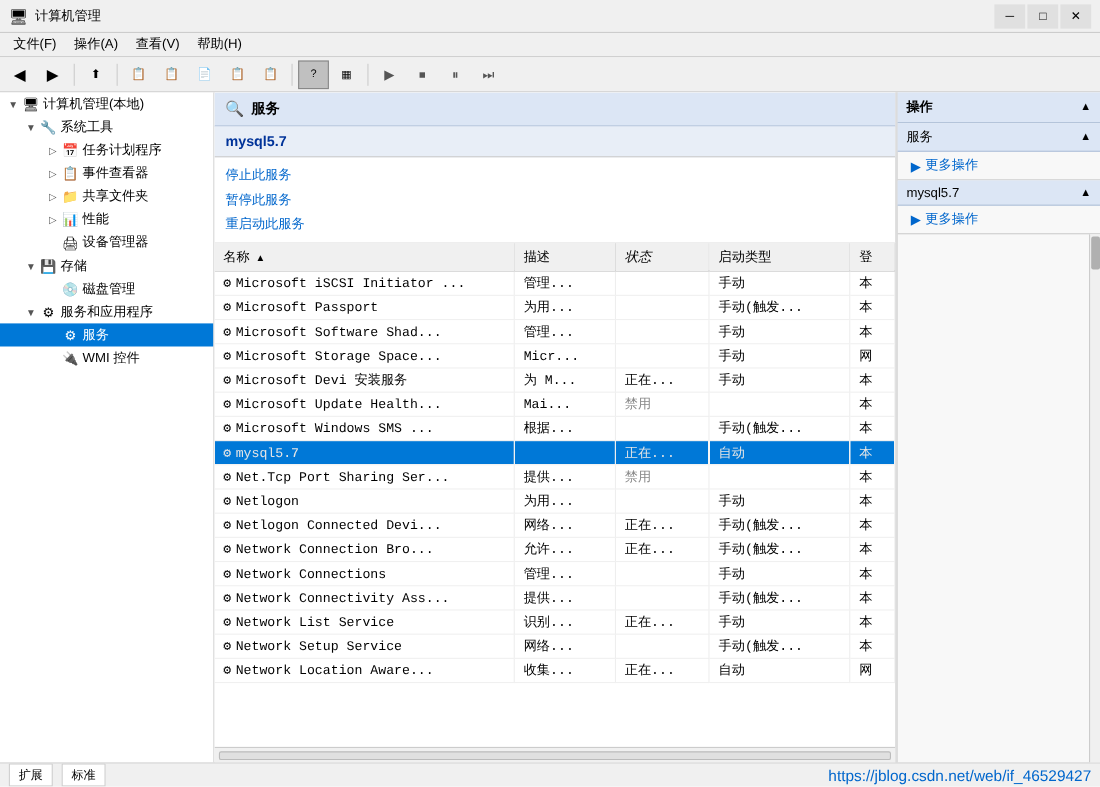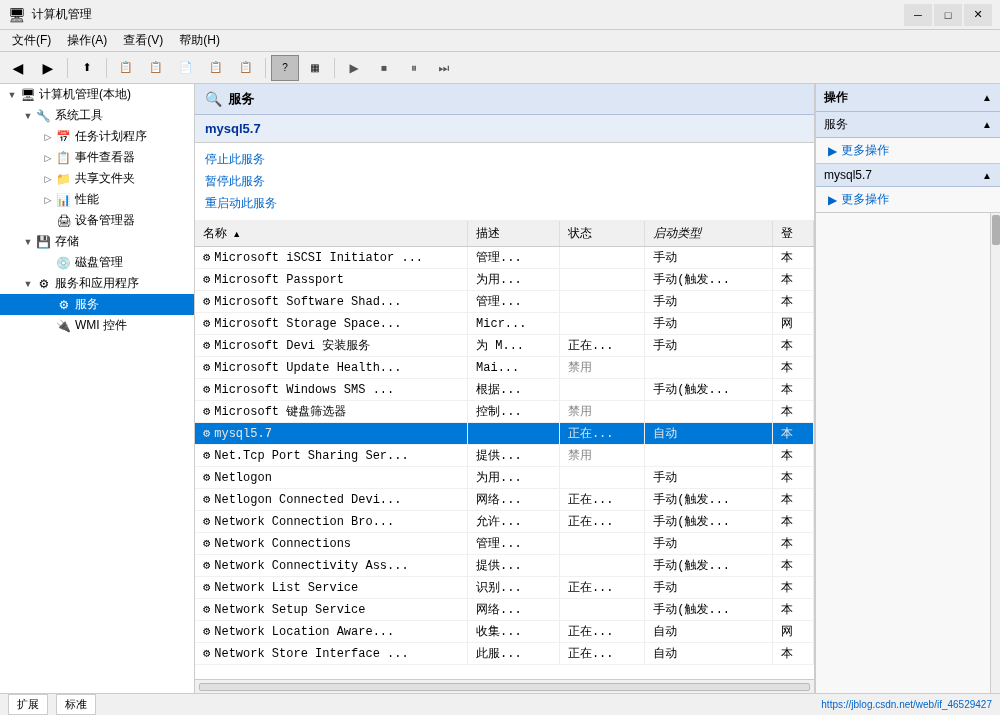--- a/index.html
+++ b/index.html
@@ -297,37 +297,37 @@
       padding: 2px 8px;
       border: 1px solid #ccc;
       background: white;
       cursor: pointer;
       font-size: 11px;
     }
 
     .bottom-url {
       margin-left: auto;
       color: #0066cc;
-      font-size: 10px;
+      font-size: 14px;
     }
 
     
     ::-webkit-scrollbar { width: 10px; height: 10px; }
     ::-webkit-scrollbar-track { background: #f0f0f0; }
     ::-webkit-scrollbar-thumb { background: #b0b0b0; }
 
     .sort-arrow {
       font-size: 9px;
       margin-left: 2px;
     }
 
     .col-name { min-width: 180px; }
     .col-desc { min-width: 50px; }
-    .col-status { min-width: 50px; }
-    .col-start { min-width: 80px; font-style: italic; }
+    .col-status { min-width: 50px; font-style: italic; }
+    .col-start { min-width: 80px; }
     .col-login { min-width: 30px; }
   </style>
 </head>
 <body>
 
 <div class="title-bar">
   <div class="title-bar-left">
     <span style="font-size:14px;">🖥</span>
     <span class="title-text">计算机管理</span>
   </div>
@@ -507,27 +507,20 @@
               <td></td>
               <td>本</td>
             </tr>
             <tr>
               <td style="max-width: 200px;"><span style="margin-right: 4px; font-size: 12px;">⚙</span><span>Microsoft Windows SMS ...</span></td>
               <td>根据...</td>
               <td></td>
               <td>手动(触发...</td>
               <td>本</td>
             </tr>
-            <tr>
-              <td style="max-width: 200px;"><span style="margin-right: 4px; font-size: 12px;">⚙</span><span>Microsoft 键盘筛选器</span></td>
-              <td>控制...</td>
-              <td style="color: rgb(136, 136, 136);">禁用</td>
-              <td></td>
-              <td>本</td>
-            </tr>
             <tr class="selected">
               <td style="max-width: 200px;"><span style="margin-right: 4px; font-size: 12px;">⚙</span><span>mysql5.7</span></td>
               <td></td>
               <td>正在...</td>
               <td>自动</td>
               <td>本</td>
             </tr>
             <tr>
               <td style="max-width: 200px;"><span style="margin-right: 4px; font-size: 12px;">⚙</span><span>Net.Tcp Port Sharing Ser...</span></td>
               <td>提供...</td>
@@ -583,27 +576,20 @@
               <td></td>
               <td>手动(触发...</td>
               <td>本</td>
             </tr>
             <tr>
               <td style="max-width: 200px;"><span style="margin-right: 4px; font-size: 12px;">⚙</span><span>Network Location Aware...</span></td>
               <td>收集...</td>
               <td>正在...</td>
               <td>自动</td>
               <td>网</td>
-            </tr>
-            <tr>
-              <td style="max-width: 200px;"><span style="margin-right: 4px; font-size: 12px;">⚙</span><span>Network Store Interface ...</span></td>
-              <td>此服...</td>
-              <td>正在...</td>
-              <td>自动</td>
-              <td>本</td>
             </tr>
           </tbody>
       </table>
     </div>
 
     <div style="height:14px; background:#f0f0f0; border-top:1px solid #ccc; display:flex; align-items:center; padding: 0 4px;">
       <div style="flex:1; height:8px; background:#e0e0e0; border:1px solid #bbb; border-radius:2px;"></div>
     </div>
   </div>
 

